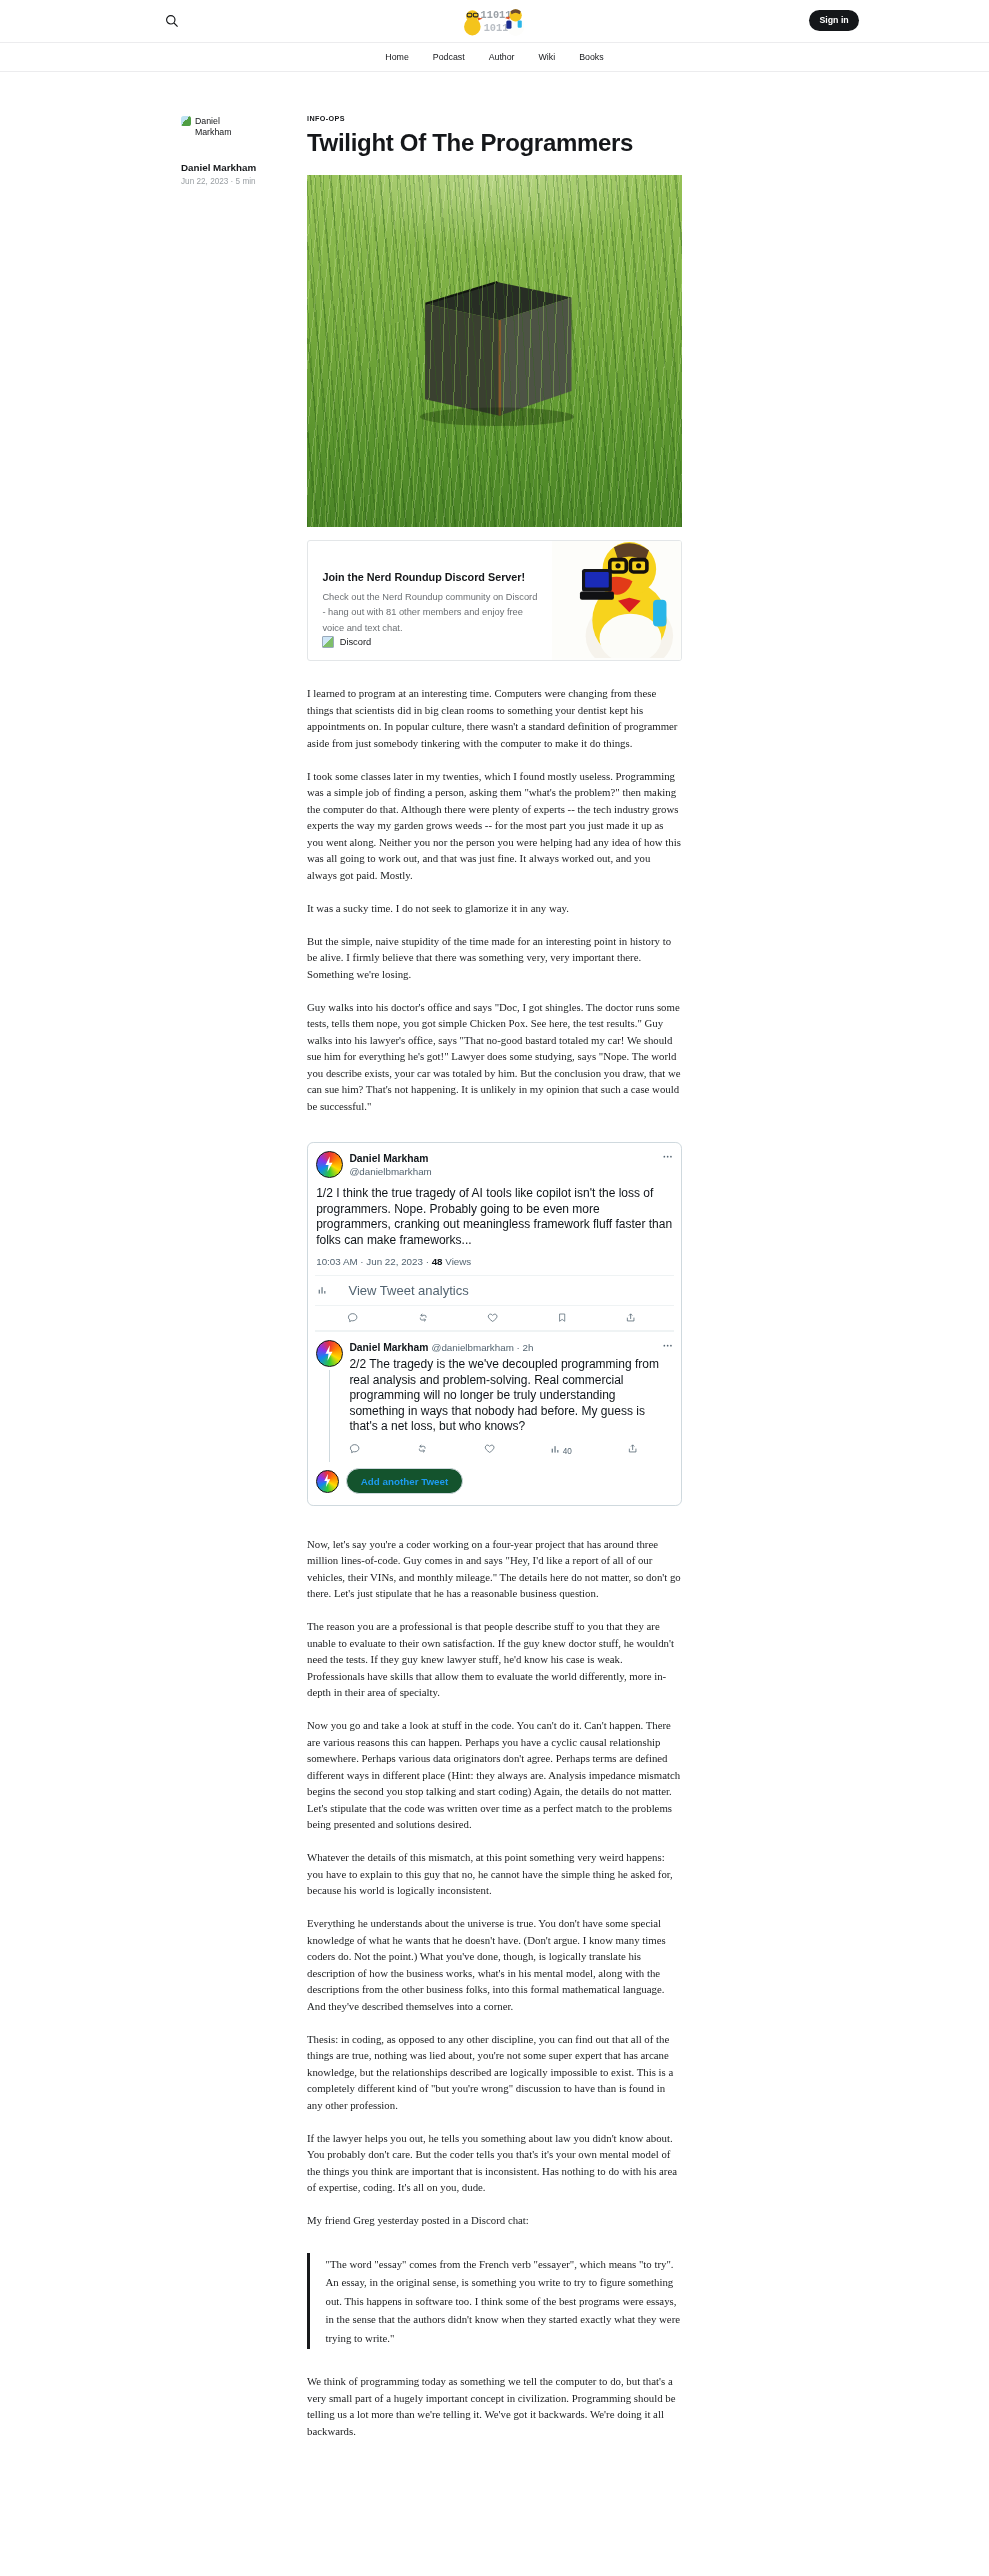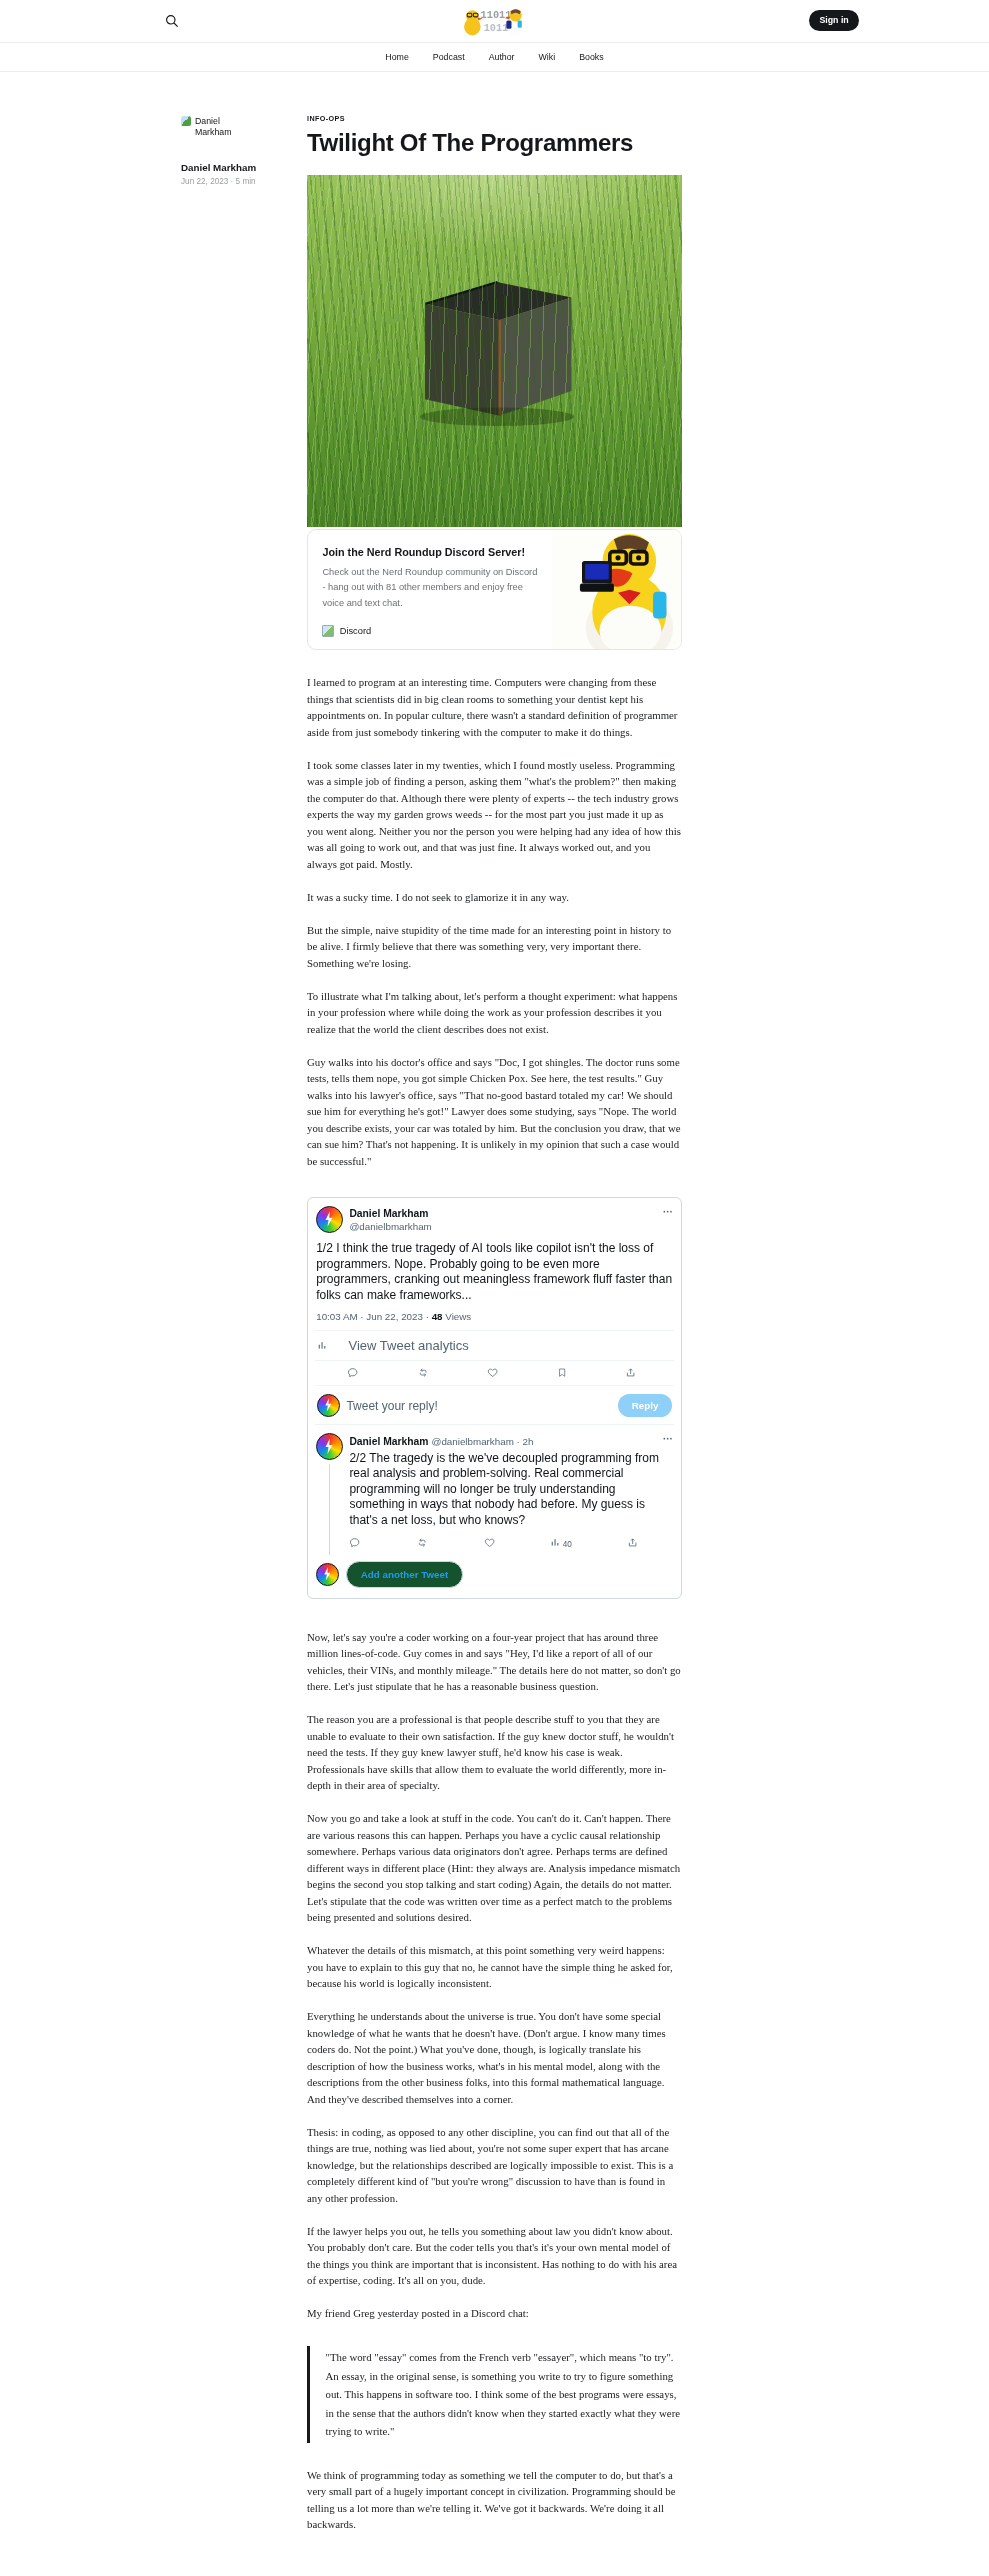--- a/index.html
+++ b/index.html
@@ -27,21 +27,21 @@
     background:
       radial-gradient(ellipse 80% 35% at 50% 0%,rgba(255,255,230,.35),transparent 60%),
       repeating-linear-gradient(97deg,rgba(235,250,200,.22) 0 1px,transparent 1px 7.7px),
       repeating-linear-gradient(84deg,rgba(25,70,10,.25) 0 1.5px,transparent 1.5px 9.8px),
       linear-gradient(#97c258 0%,#74a83c 45%,#57912c 78%,#4a8326 100%);}
   .hero svg.cube{position:absolute;left:87px;top:67px;}
   .hero .blades{position:absolute;inset:0;background:
       repeating-linear-gradient(92deg,transparent 0 5.2px,rgba(160,210,95,.38) 5.2px 6.2px,transparent 6.2px 12.4px),
       repeating-linear-gradient(86deg,transparent 0 7.2px,rgba(45,105,20,.30) 7.2px 8.2px);}
   
-  .dcard{margin-top:2px;height:121px;border:0.5px solid #e3e6e8;border-radius:9px;display:flex;overflow:hidden;box-sizing:border-box;cursor:pointer;}
+  .dcard{margin-top:13px;height:121px;border:0.5px solid #e3e6e8;border-radius:3px;display:flex;overflow:hidden;box-sizing:border-box;cursor:pointer;align-items:flex-end;}
   .dcard .dtext{flex:1;padding:15.5px 12.4px 12.4px 14.4px;display:flex;flex-direction:column;}
   .dcard h3{margin:0;font-size:10.8px;font-weight:700;}
   .dcard p{margin:7.2px 0 0;font-size:9.3px;line-height:15.5px;color:#6c7074;}
   .dlink{margin-top:auto;display:flex;align-items:center;gap:6px;font-size:9.3px;color:#15171a;}
   .dlink .fico{width:9.3px;height:9.3px;border:0.5px solid #9ab;border-radius:1px;background:linear-gradient(135deg,#cfe6f7 0 50%,#7fbf6a 50% 100%);}
   .dimg{flex:none;width:129px;background:#fdfdfb;}
   
   .body{margin-top:24px;font-family:"Liberation Serif",serif;font-size:10.8px;line-height:16.5px;color:#1a1c1e;}
   .body p{margin:0 0 16.5px;}
   blockquote{margin:24px 0 24px;padding:2.1px 0 2.1px 15.5px;border-left:3.1px solid #17191b;font-family:"Liberation Serif",serif;font-size:10.8px;line-height:18.5px;color:#1a1c1e;}
@@ -171,21 +171,20 @@
           <rect x="196" y="120" width="26" height="52" rx="8" fill="#2ab6e8"></rect>
         </svg>
       </div>
     </div>
 
     <div class="body">
         <p>I learned to program at an interesting time. Computers were changing from these things that scientists did in big clean rooms to something your dentist kept his appointments on. In popular culture, there wasn't a standard definition of programmer aside from just somebody tinkering with the computer to make it do things.</p>
         <p>I took some classes later in my twenties, which I found mostly useless. Programming was a simple job of finding a person, asking them "what's the problem?" then making the computer do that. Although there were plenty of experts -- the tech industry grows experts the way my garden grows weeds -- for the most part you just made it up as you went along. Neither you nor the person you were helping had any idea of how this was all going to work out, and that was just fine. It always worked out, and you always got paid. Mostly.</p>
         <p>It was a sucky time. I do not seek to glamorize it in any way.</p>
         <p>But the simple, naive stupidity of the time made for an interesting point in history to be alive. I firmly believe that there was something very, very important there. Something we're losing.</p>
-        <p>To illustrate what I'm talking about, let's perform a thought experiment: what happens in your profession where while doing the work as your profession describes it you realize that the world the client describes does not exist.</p>
         <p>Guy walks into his doctor's office and says "Doc, I got shingles. The doctor runs some tests, tells them nope, you got simple Chicken Pox. See here, the test results." Guy walks into his lawyer's office, says "That no-good bastard totaled my car! We should sue him for everything he's got!" Lawyer does some studying, says "Nope. The world you describe exists, your car was totaled by him. But the conclusion you draw, that we can sue him? That's not happening. It is unlikely in my opinion that such a case would be successful."</p>
       </div>
 
     <div class="tw">
       <div class="tw-head">
         <span class="tw-av">
             <i></i>
           </span>
         <span class="tw-names">
           <div class="tw-name">Daniel Markham</div>
@@ -241,27 +240,20 @@
           </span>
         <span class="ac">
             <svg width="11.3" height="11.3" viewBox="0 0 24 24">
               <path d="M12 15V4" stroke="currentColor" stroke-width="1.7"></path>
               <path d="M8.5 7.5 12 4l3.5 3.5" fill="none" stroke="currentColor" stroke-width="1.7"></path>
               <path d="M5 12v7h14v-7" fill="none" stroke="currentColor" stroke-width="1.7"></path>
             </svg>
           </span>
       </div>
       <div class="tw-hr"></div>
-      <div class="tw-reply">
-        <span class="tw-av sm">
-            <i></i>
-          </span>
-        <span class="tw-ph">Tweet your reply!</span>
-        <button class="tw-replybtn">Reply</button>
-      </div>
       <div class="tw-hr"></div>
       <div class="tw2">
         <div class="tw2-railcol">
           <span class="tw-av">
               <i></i>
             </span>
           <span class="tw2-line"></span>
         </div>
         <div class="tw2-main">
           <div class="tw2-top">

